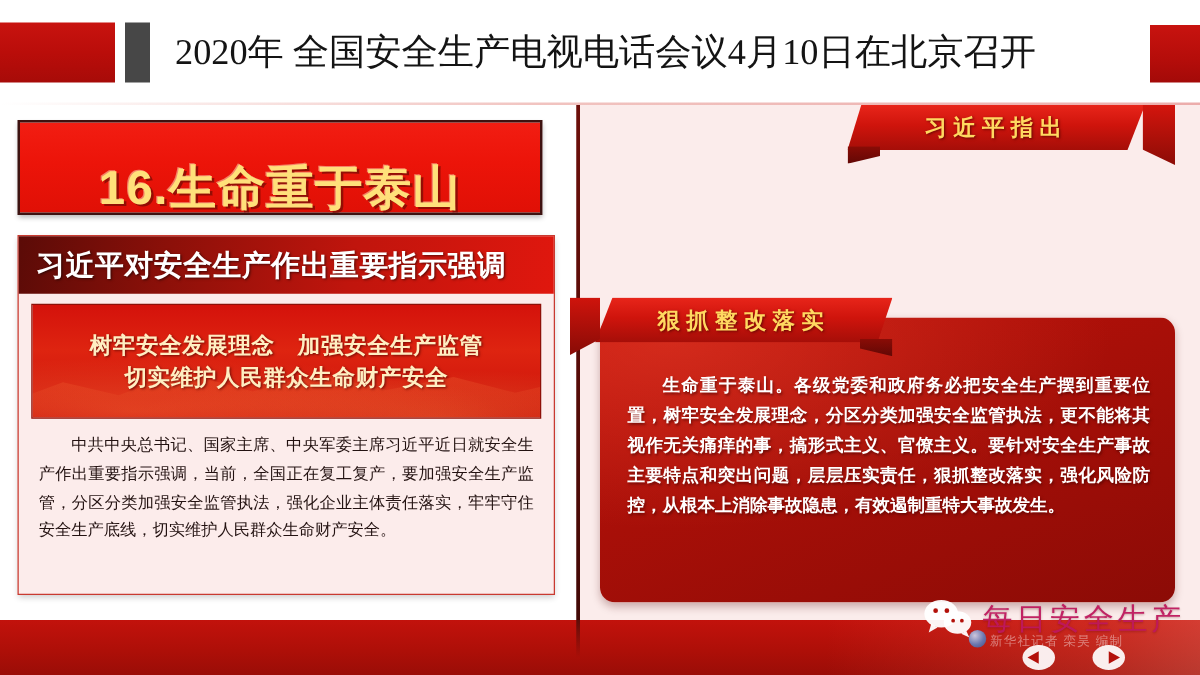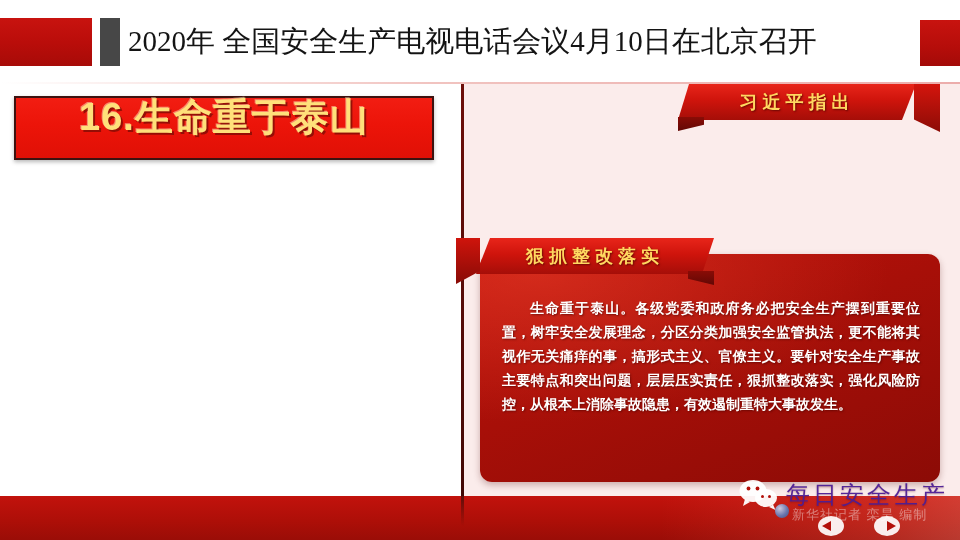--- a/index.html
+++ b/index.html
@@ -17,21 +17,21 @@
   }
   .header-red-left {
     position:absolute; left:0; top:18px; width:92px; height:48px;
     background:linear-gradient(180deg,#c8130f 0%,#ba0d0a 50%,#a70b08 100%);
   }
   .header-gray-bar {
     position:absolute; left:100px; top:18px; width:20px; height:48px;
     background:#474747;
   }
   .header-title {
-    position:absolute; left:128px; top:16px; height:52px;
+    position:absolute; left:140px; top:16px; height:52px;
     display:flex; align-items:center;
     font-family:"Liberation Serif", serif;
     font-size:29px; color:#141414; letter-spacing:0px;
     white-space:nowrap;
   }
   .header-red-right {
     position:absolute; right:0; top:20px; width:40px; height:46px;
     background:linear-gradient(180deg,#c8130f 0%,#b50d0a 60%,#a30a08 100%);
   }
   .header-underline {
@@ -44,25 +44,25 @@
     position:absolute; left:0; top:84px; width:960px; height:412px;
     background:#ffffff;
   }
 
   
   .left-col {
     position:absolute; left:0; top:0; width:462px; height:412px;
     background:#ffffff;
   }
   .title-banner {
-    position:absolute; left:14px; top:12px; width:420px; height:64px;
+    position:absolute; left:14px; top:12px; width:420px; height:76px;
     background:linear-gradient(180deg,#f21d12 0%,#ec1409 45%,#e01006 100%);
     border:2px solid #3d1210;
     box-shadow:0 2px 4px rgba(0,0,0,.28);
-    display:flex; align-items:flex-start; justify-content:center;
+    display:flex; align-items:flex-end; justify-content:center;
   }
   .title-banner-text {
     font-family:"Liberation Sans", sans-serif;
     font-weight:bold; font-size:38px; line-height:1;
     color:#ffe07a;
     text-shadow:2px 2px 0 rgba(120,12,4,.75), -1px -1px 0 rgba(255,245,200,.5);
     letter-spacing:1px; white-space:nowrap;
   }
 
   .card {
@@ -206,28 +206,28 @@
   }
 
   
   .watermark {
     position:absolute; left:738px; top:472px; width:212px; height:46px;
     display:flex; align-items:center; gap:8px; z-index:8;
   }
   .wechat-icon { width:40px; height:34px; position:relative; flex:0 0 auto; }
   .watermark-label {
     font-family:"Liberation Sans", sans-serif;
-    font-size:24px; color:#4c1d95; letter-spacing:3px;
+    font-size:24px; color:#be185d; letter-spacing:3px;
     opacity:.95; white-space:nowrap;
     text-shadow:0 1px 2px rgba(90,0,0,.35);
   }
   .credit {
     position:absolute; left:792px; top:506px; width:160px;
     font-family:"Liberation Sans", sans-serif;
-    font-size:13px; color:rgba(255,255,255,.42);
+    font-size:10px; color:rgba(255,255,255,.42);
     letter-spacing:1px; white-space:nowrap; z-index:9;
   }
   .globe-icon {
     position:absolute; left:775px; top:504px; width:14px; height:14px;
     border-radius:50%;
     background:radial-gradient(circle at 35% 32%, #cfe4ff 0%, #5b86c9 55%, #2f5596 100%);
     z-index:9; opacity:.85;
   }
 
   
@@ -259,20 +259,32 @@
 </div>
 
 <div class="stage">
 
   <div class="left-col">
 
     <div class="title-banner">
       <span class="title-banner-text">16.生命重于泰山</span>
     </div>
 
+    <div class="card">
+      <div class="card-head">
+        <span class="card-head-text">习近平对安全生产作出重要指示强调</span>
+      </div>
+      <div class="card-body">
+        <div class="slogan-box">
+          <div class="slogan-line">树牢安全发展理念　加强安全生产监管</div>
+          <div class="slogan-line">切实维护人民群众生命财产安全</div>
+        </div>
+        <p class="paragraph">中共中央总书记、国家主席、中央军委主席习近平近日就安全生产作出重要指示强调，当前，全国正在复工复产，要加强安全生产监管，分区分类加强安全监管执法，强化企业主体责任落实，牢牢守住安全生产底线，切实维护人民群众生命财产安全。</p>
+      </div>
+    </div>
 
     <div class="left-divider"></div>
   </div>
 
   <div class="right-col">
 
     <div class="ribbon ribbon-1">
       <div class="ribbon-tail"></div>
       <div class="ribbon-main"></div>
       <div class="ribbon-1-flag"></div>

